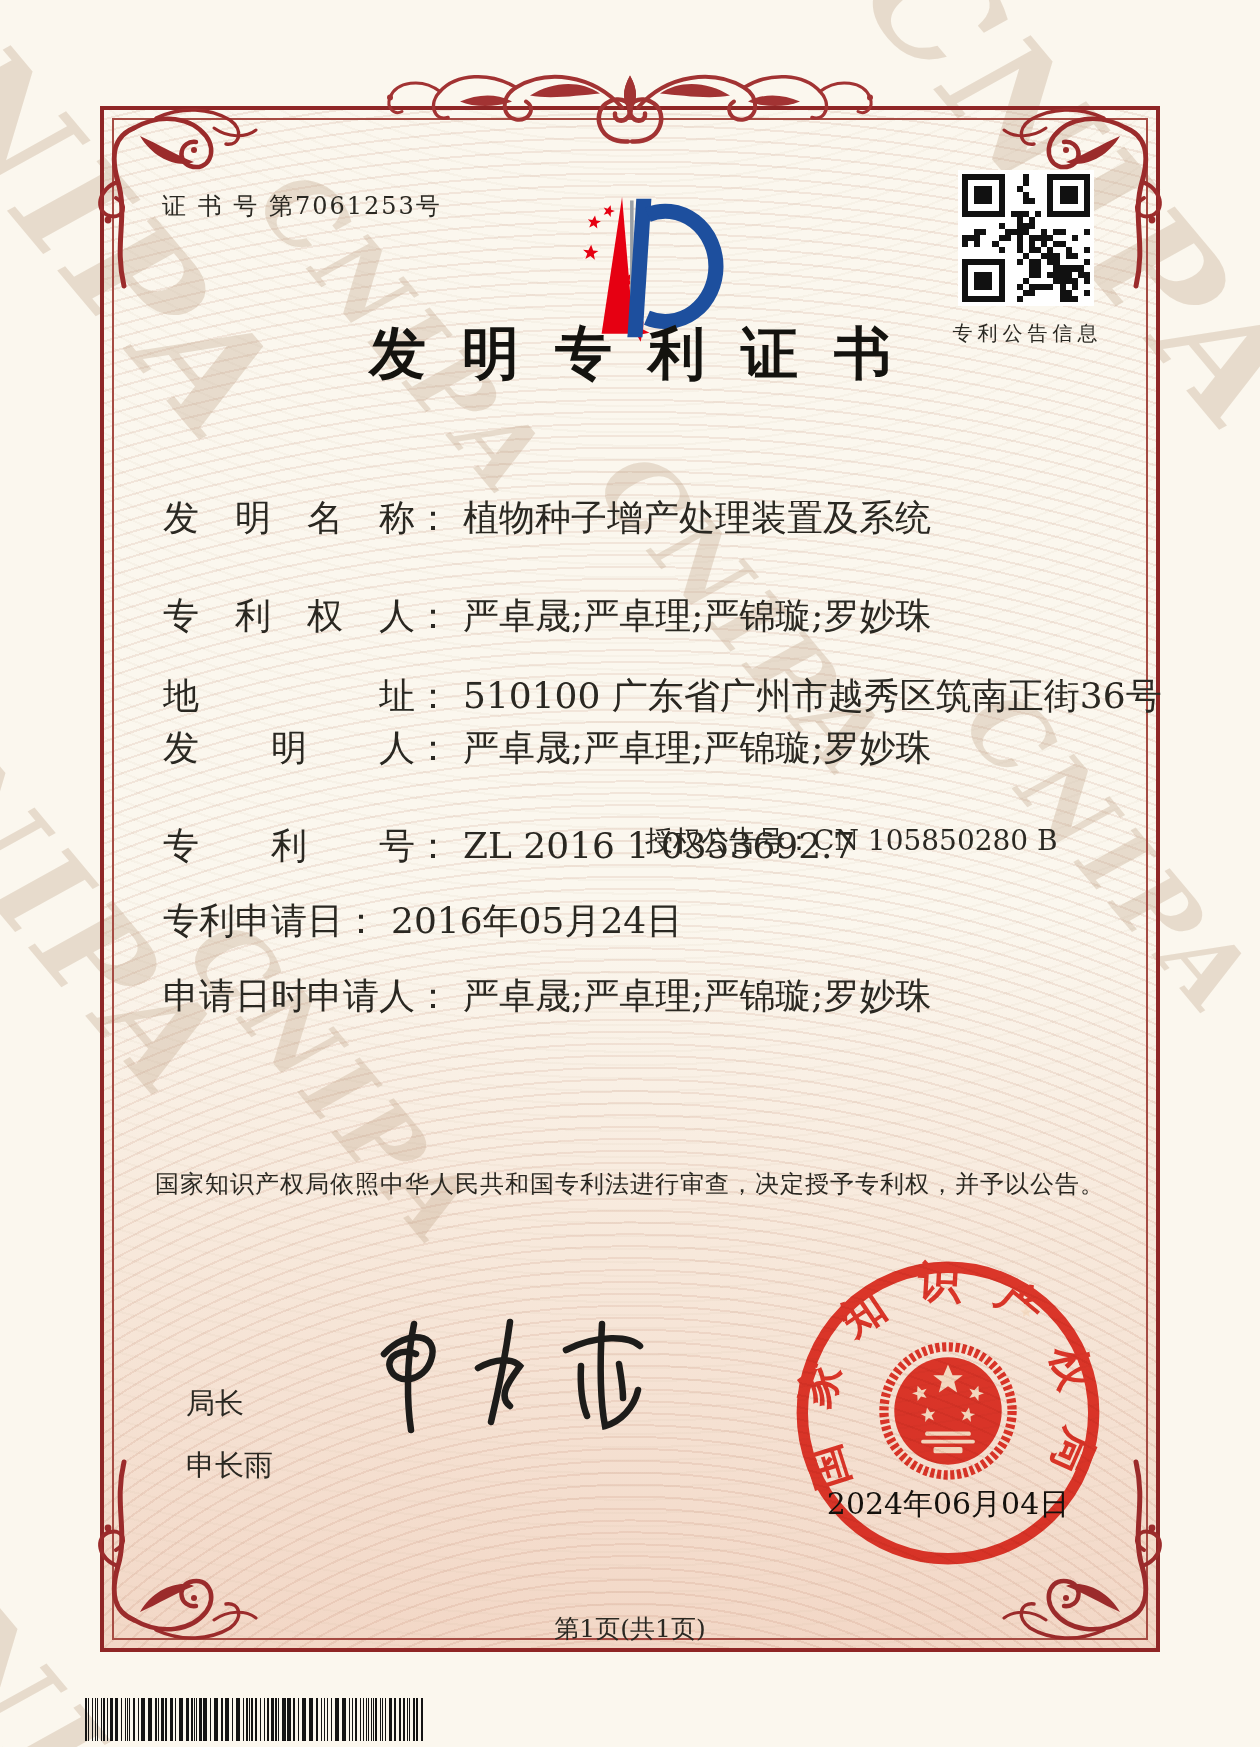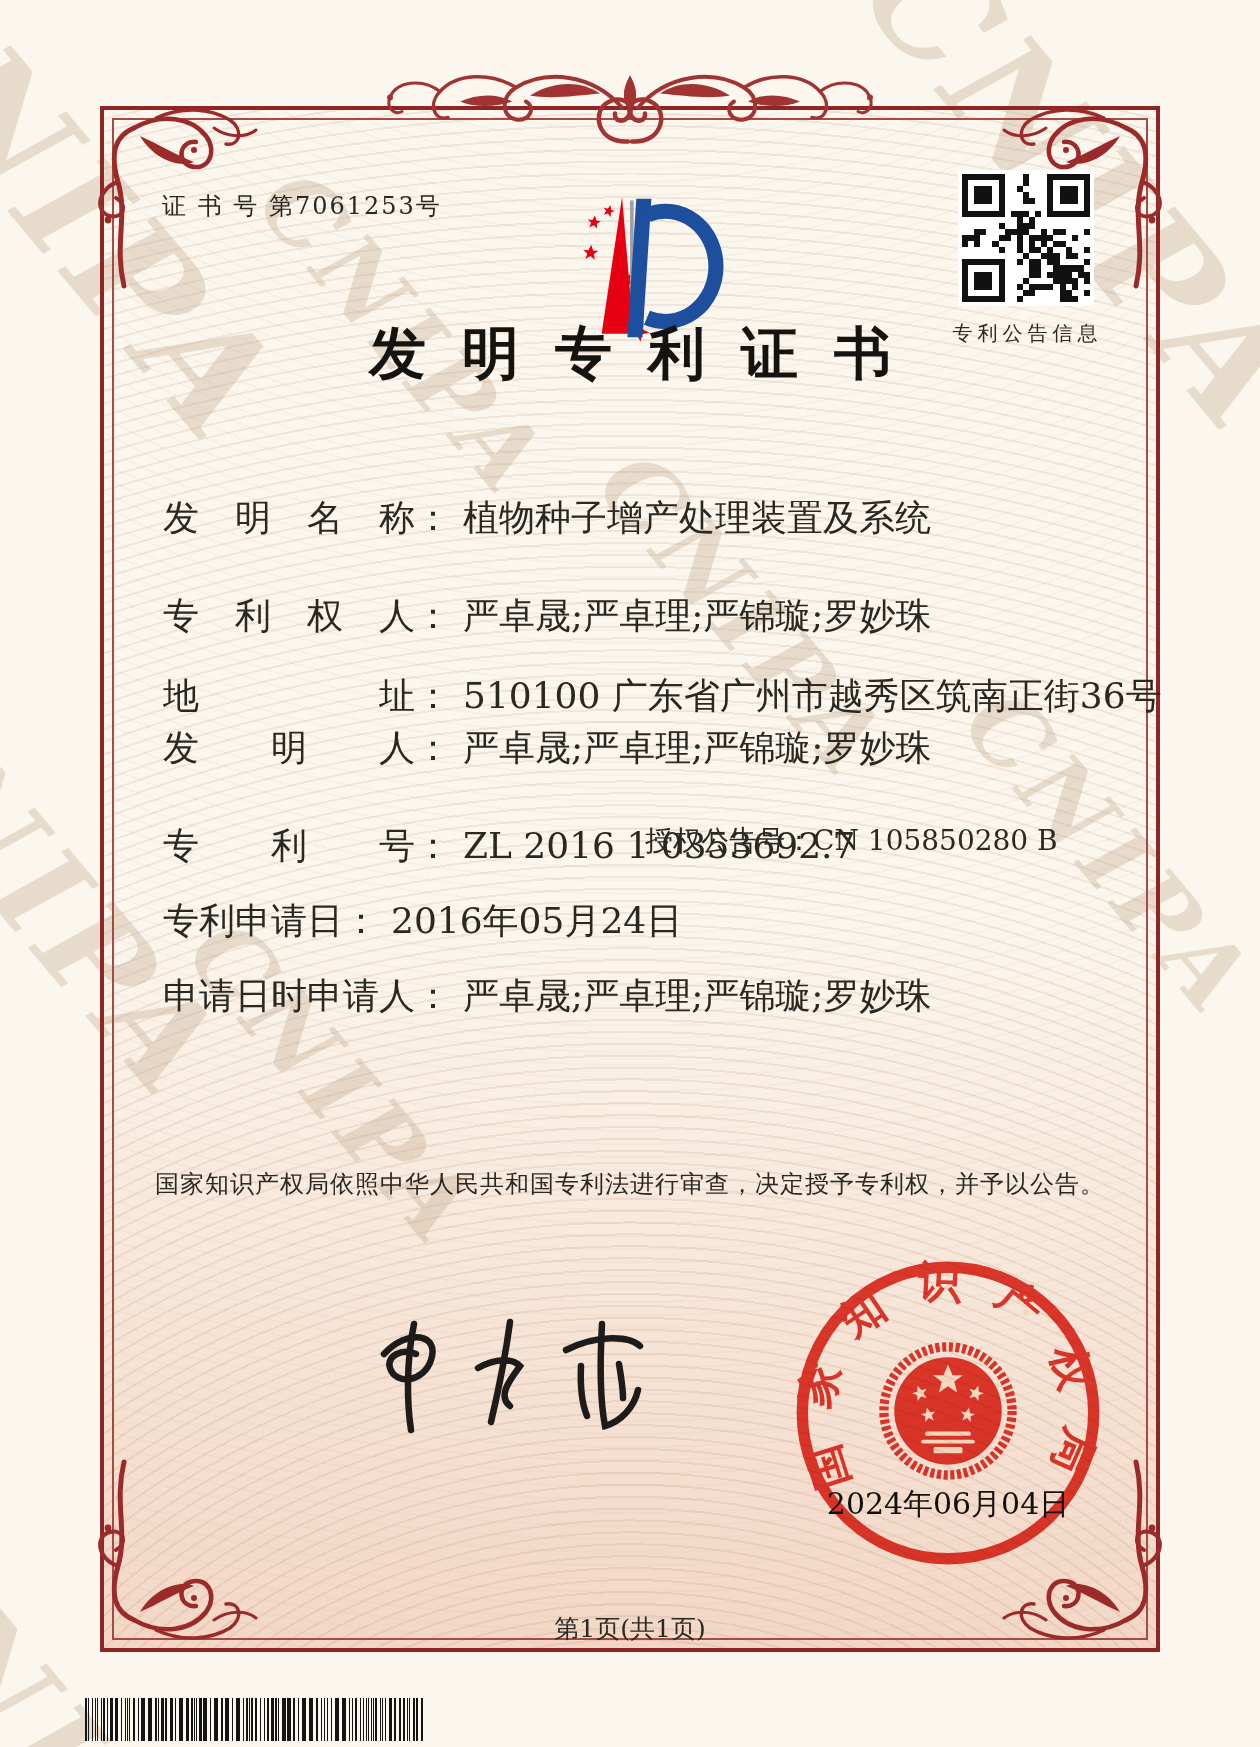--- a/index.html
+++ b/index.html
@@ -366,20 +366,24 @@
     <span class="lab">专利申请日：</span><span class="val">2016年05月24日</span>
   </div>
   <div class="row" style="top:972px">
     <span class="lab">申请日时申请人：</span><span class="val">严卓晟;严卓理;严锦璇;罗妙珠</span>
   </div>
 
   <div class="notice">
     <div>国家知识产权局依照中华人民共和国专利法进行审查，决定授予专利权，并予以公告。</div>
   </div>
 
+  <div class="director">
+    <div>局长</div>
+    <div>申长雨</div>
+  </div>
 
   <svg class="signature" viewBox="0 0 310 150" fill="none" stroke="#1d1c1a" stroke-width="6.5" stroke-linecap="round">
     <path d="M54,16 C46,54 47,96 51,122"></path>
     <path d="M24,46 C48,20 80,26 71,52 C64,74 36,78 30,60 C26,48 42,40 56,46"></path>
     <path d="M150,14 C146,44 139,80 131,114"></path>
     <path d="M118,60 C136,50 152,50 160,58 C150,72 137,88 150,98"></path>
     <path d="M206,42 C238,26 270,28 280,38"></path>
     <path d="M242,16 C240,52 240,92 245,118 C260,114 274,100 278,82"></path>
     <path d="M221,58 C220,80 222,96 227,108"></path>
     <path d="M259,56 C261,68 263,80 263,90"></path>

